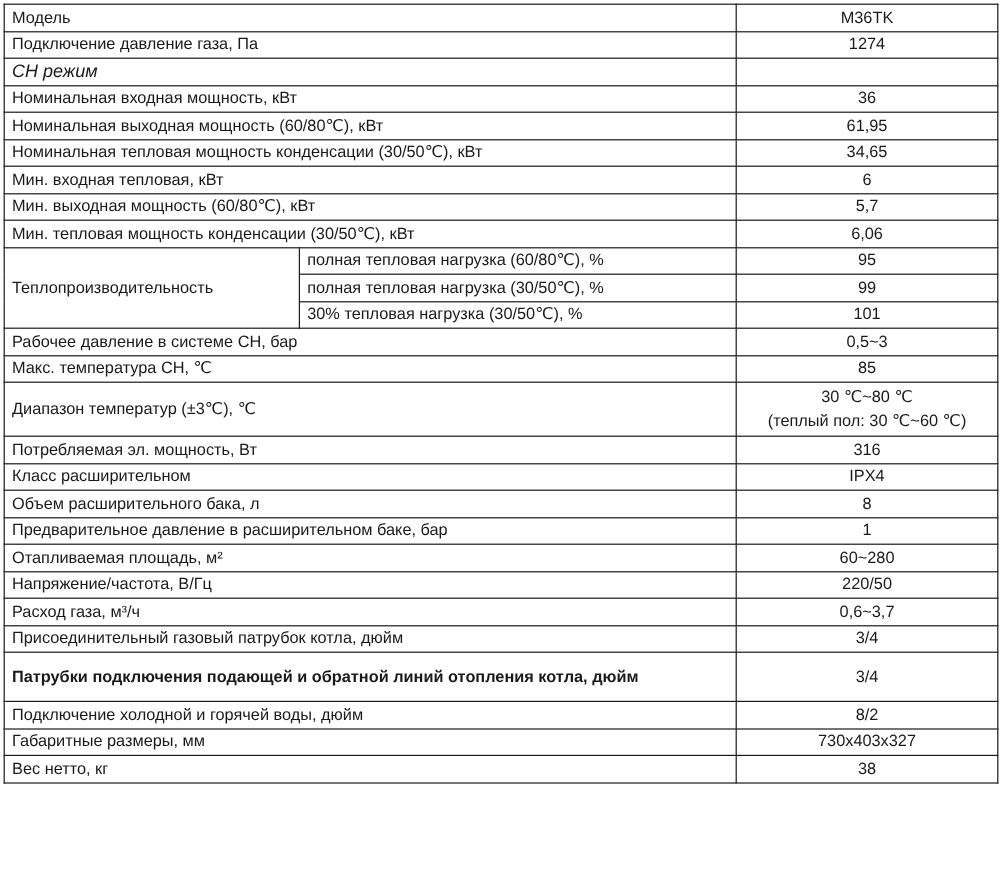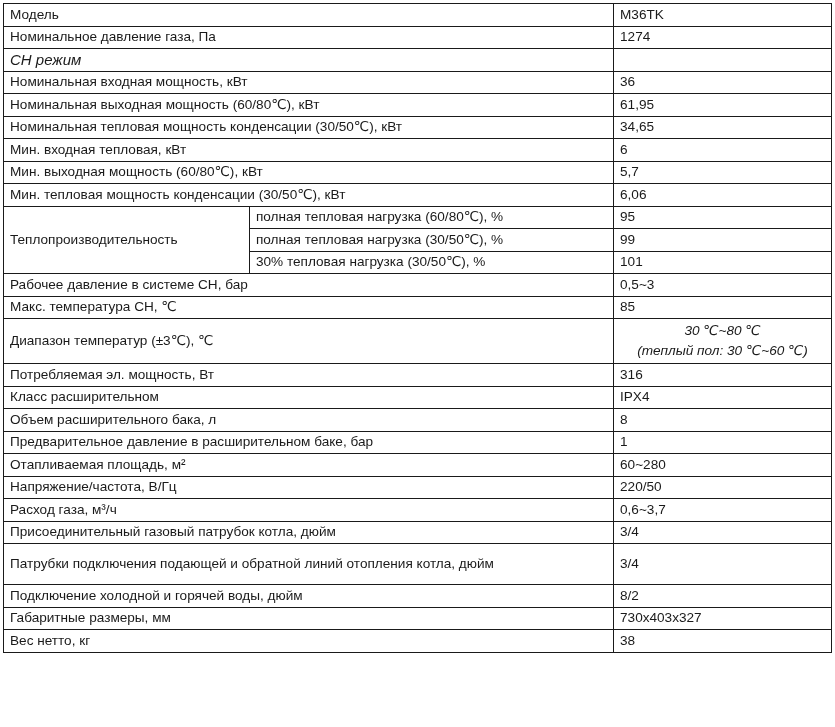--- a/index.html
+++ b/index.html
@@ -1,42 +1,42 @@
 <!DOCTYPE html>
 <html><head>
 <meta charset="utf-8">
 <style>
   html, body { margin: 0; padding: 0; background: #ffffff; }
   body { width: 835px; height: 727px; overflow: hidden; font-family: "Liberation Sans", "DejaVu Sans", sans-serif; color: #1a1a1a; }
   table.spec { position: absolute; left: 3px; top: 3px; border-collapse: collapse; table-layout: fixed; width: 828px; font-size: 13.6px; }
   table.spec td { border: 1.3px solid #1a1a1a; padding: 0 6px; height: 21.5px; line-height: 20px; white-space: nowrap; vertical-align: middle; }
-  table.spec td.v { text-align: left; }
+  table.spec td.v { text-align: center; }
   td.section { font-weight: normal; font-style: italic; font-size: 15px; }
   td.group { text-align: left; }
   tr.tall td { height: 44px; }
   tr.tall2 td { height: 40px; }
-  td.wrap { white-space: normal; line-height: 20px; }
-  td.vwrap { white-space: normal; line-height: 20px; text-align: center; font-style: italic; }
+  td.wrap { white-space: normal; line-height: 20px; font-weight: bold; }
+  td.vwrap { white-space: normal; line-height: 20px; text-align: center; }
 </style>
 </head>
 <body>
 
 <table class="spec">
   <colgroup>
     <col style="width:246px">
     <col style="width:364px">
     <col style="width:218px">
   </colgroup>
   <tbody>
     <tr>
       <td colspan="2">Модель</td>
       <td class="v">M36TK</td>
     </tr>
     <tr>
-      <td colspan="2">Номинальное давление газа, Па</td>
+      <td colspan="2">Подключение давление газа, Па</td>
       <td class="v">1274</td>
     </tr>
     <tr>
       <td colspan="2" class="section">СН режим</td>
       <td class="v"></td>
     </tr>
 
     <tr>
       <td colspan="2">Номинальная входная мощность, кВт</td>
       <td class="v">36</td>

